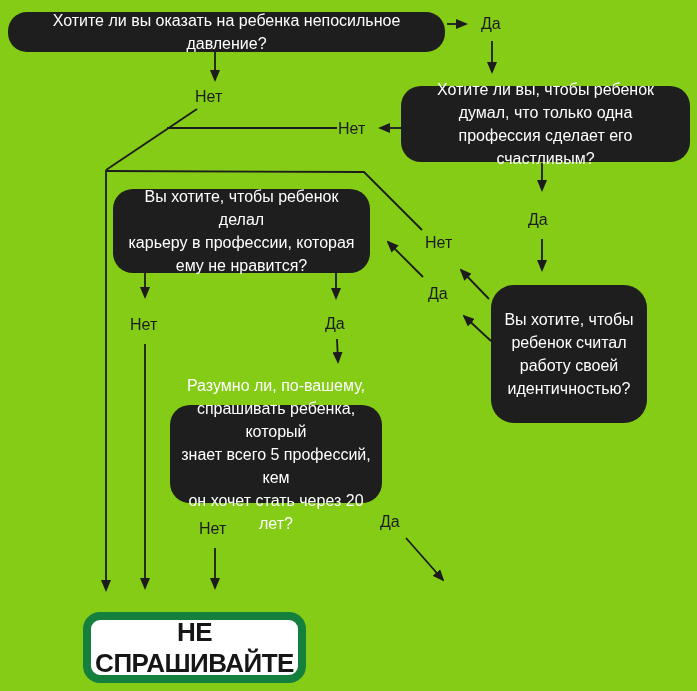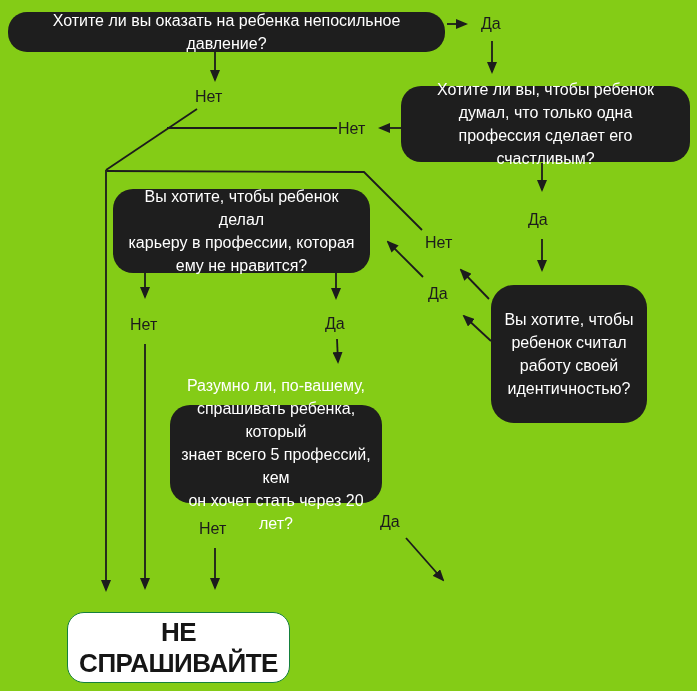--- a/index.html
+++ b/index.html
@@ -9,23 +9,24 @@
   }
   #connectors{position:absolute;left:0;top:0;width:697px;height:691px;}
   .node{
     position:absolute;display:flex;align-items:center;justify-content:center;
     background:#1e1e1e;color:#ffffff;border-radius:20px;
     font-size:16px;line-height:23px;text-align:center;white-space:pre-line;
     padding:2px 8px;box-sizing:border-box;
   }
   .endnode{
     position:absolute;display:flex;align-items:center;justify-content:center;
-    background:#ffffff;color:#161616;border:1px solid #15803d;border-radius:17px;
+    background:#ffffff;color:#161616;border:8px solid #15803d;border-radius:17px;
     font-weight:bold;text-align:center;white-space:pre-line;letter-spacing:-0.5px;
     box-sizing:border-box;
+    margin-left:16px;
   }
   .lbl{
     position:absolute;font-size:16px;color:#1c1c1c;line-height:16px;white-space:nowrap;
   }
 </style>
 </head>
 <body>
 
 <div id="stage">
 

